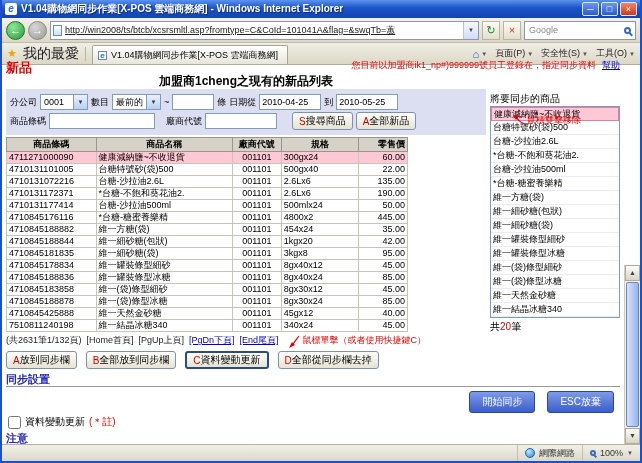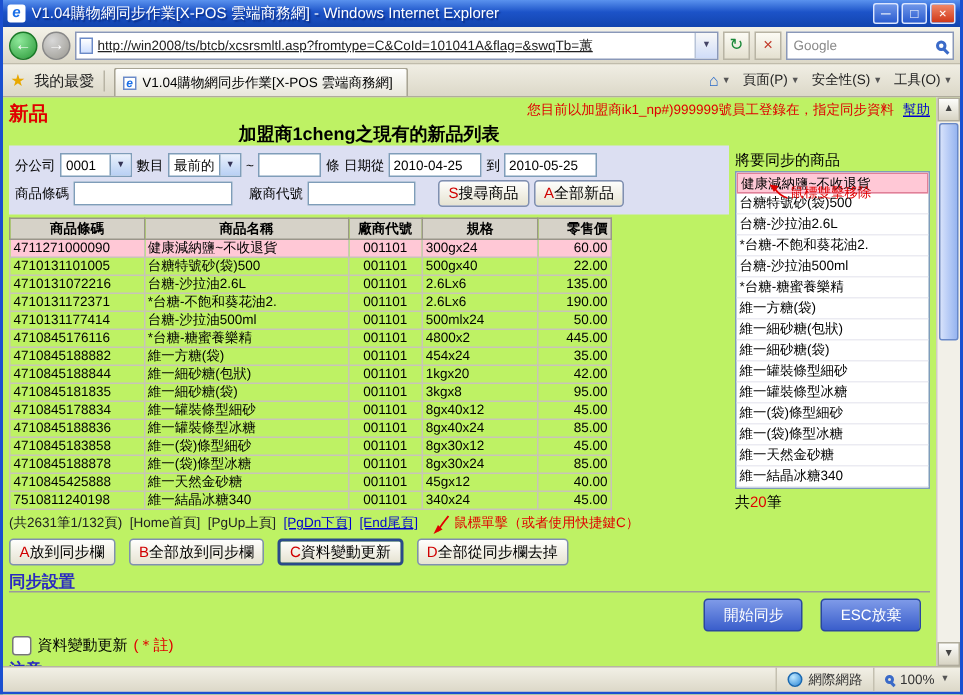--- a/index.html
+++ b/index.html
@@ -4,21 +4,21 @@
 <style>
   * { margin:0; padding:0; box-sizing:border-box; }
   html,body { width:642px; height:463px; overflow:hidden; }
   body { font-family:"Liberation Sans","DejaVu Sans",sans-serif; font-size:10px; background:#ece9d8; }
 
   .window { width:642px; height:463px; display:flex; flex-direction:column; border:2px solid #1a4fd0; border-top:none; }
 
   
   .titlebar { height:18px; flex:0 0 18px; background:linear-gradient(180deg,#5a92ee 0%,#1c53c8 45%,#1244ae 100%); display:flex; align-items:center; padding:0 3px; gap:4px; }
   .ie-icon { width:12px; height:12px; background:#fff; color:#1a6fe8; font-weight:bold; font-style:italic; font-size:10px; line-height:12px; text-align:center; border-radius:2px; }
-  .title-text { color:#fff; font-weight:normal; font-size:10px; flex:1; white-space:nowrap; overflow:hidden; text-shadow:1px 1px 1px #0a2a80; }
+  .title-text { color:#fff; font-weight:bold; font-size:10px; flex:1; white-space:nowrap; overflow:hidden; text-shadow:1px 1px 1px #0a2a80; }
   .win-buttons { display:flex; gap:2px; }
   .wbtn { width:17px; height:14px; border:1px solid #dce6ff; border-radius:2px; color:#fff; font-size:9px; line-height:12px; text-align:center; background:linear-gradient(#6f96e8,#2a5cd0); cursor:pointer; }
   .wbtn.close { background:linear-gradient(#f08868,#d03818); }
 
   
   .addressbar { height:25px; flex:0 0 25px; background:linear-gradient(#f4f2e8,#dcd8c8); display:flex; align-items:center; gap:3px; padding:0 4px; border-bottom:1px solid #c0bcac; }
   .navbtn { width:19px; height:19px; border-radius:50%; color:#fff; text-align:center; line-height:17px; font-size:11px; cursor:pointer; flex:0 0 19px; }
   .navbtn.back { background:radial-gradient(circle at 35% 30%,#8ee89a,#2a9838); border:1px solid #1a7828; }
   .navbtn.fwd { background:radial-gradient(circle at 35% 30%,#d8d8d8,#9a9890); border:1px solid #888; }
   .addr-box { flex:1; height:19px; background:#fff; border:1px solid #8a98b8; display:flex; align-items:center; padding-left:2px; overflow:hidden; }
@@ -29,32 +29,32 @@
   .sqbtn.refresh { color:#1a8838; }
   .sqbtn.stop { color:#c03828; }
   .search-box { width:112px; flex:0 0 112px; height:19px; background:#fff; border:1px solid #8a98b8; display:flex; align-items:center; padding:0 4px; gap:4px; }
   .search-text { flex:1; color:#8a8a8a; font-size:9px; }
   .mag-icon { width:7px; height:7px; border:2px solid #3a6ac8; border-radius:50%; position:relative; flex:0 0 7px; }
   .mag-icon::after { content:""; position:absolute; width:5px; height:2px; background:#3a6ac8; transform:rotate(45deg); right:-4px; bottom:-3px; }
 
   
   .favbar { height:22px; flex:0 0 22px; background:linear-gradient(#f0eee4,#dcd8c8); display:flex; align-items:center; padding:0 5px; gap:6px; border-bottom:1px solid #b0ac9c; }
   .star { color:#e8a800; font-size:11px; }
-  .fav-label { font-size:10px; color:#222; }
+  .fav-label { font-size:14px; color:#222; }
   .vsep { width:1px; height:14px; background:#b8b4a4; }
   .tab { height:19px; align-self:flex-end; background:linear-gradient(#ffffff,#e8e6da); border:1px solid #a8a494; border-bottom:none; border-radius:2px 2px 0 0; display:flex; align-items:center; padding:0 5px; gap:4px; width:196px; }
   .tab-fav { width:9px; height:9px; background:#fff; border:1px solid #6a8ac8; color:#1a6fe8; font-size:8px; line-height:8px; text-align:center; font-style:italic; font-weight:bold; }
   .tab-title { font-size:9px; overflow:hidden; white-space:nowrap; text-overflow:ellipsis; }
   .commands { margin-left:auto; display:flex; gap:8px; align-items:center; font-size:9px; color:#222; }
   .cmd { display:flex; align-items:center; gap:2px; cursor:pointer; }
   .caret { font-size:6px; color:#555; }
   .home-glyph { font-size:11px; color:#2a6ac8; }
 
   
-  .viewport { flex:1; display:flex; background:#bef264; min-height:0; }
+  .viewport { flex:1; display:flex; background:#ffffff; min-height:0;align-items:flex-end; }
   .content { flex:1; position:relative; padding:2px 4px 0 4px; overflow:hidden; }
   .vscroll { width:16px; flex:0 0 16px; background:#f2f0e8; border-left:1px solid #d0ccc0; display:flex; flex-direction:column; }
   .varrow { height:16px; flex:0 0 16px; background:linear-gradient(#fdfdfb,#d8d4c4); border:1px solid #b0ac9c; text-align:center; font-size:7px; line-height:14px; color:#444; cursor:pointer; }
   .vthumb { height:145px; margin:1px; background:linear-gradient(90deg,#d7e2fb,#96b4f0); border:1px solid #6888c8; border-radius:2px; cursor:pointer; }
   .vtrack { flex:1; }
 
   
   .statusbar { height:17px; flex:0 0 17px; background:linear-gradient(#f2f0e6,#dcd8c8); border-top:1px solid #b8b4a4; display:flex; align-items:center; font-size:9px; color:#333; }
   .sb-cell { border-right:1px solid #c4c0b0; padding:0 7px; height:100%; display:flex; align-items:center; gap:4px; }
   .sb-main { flex:1; border-right:1px solid #c4c0b0; height:100%; }

